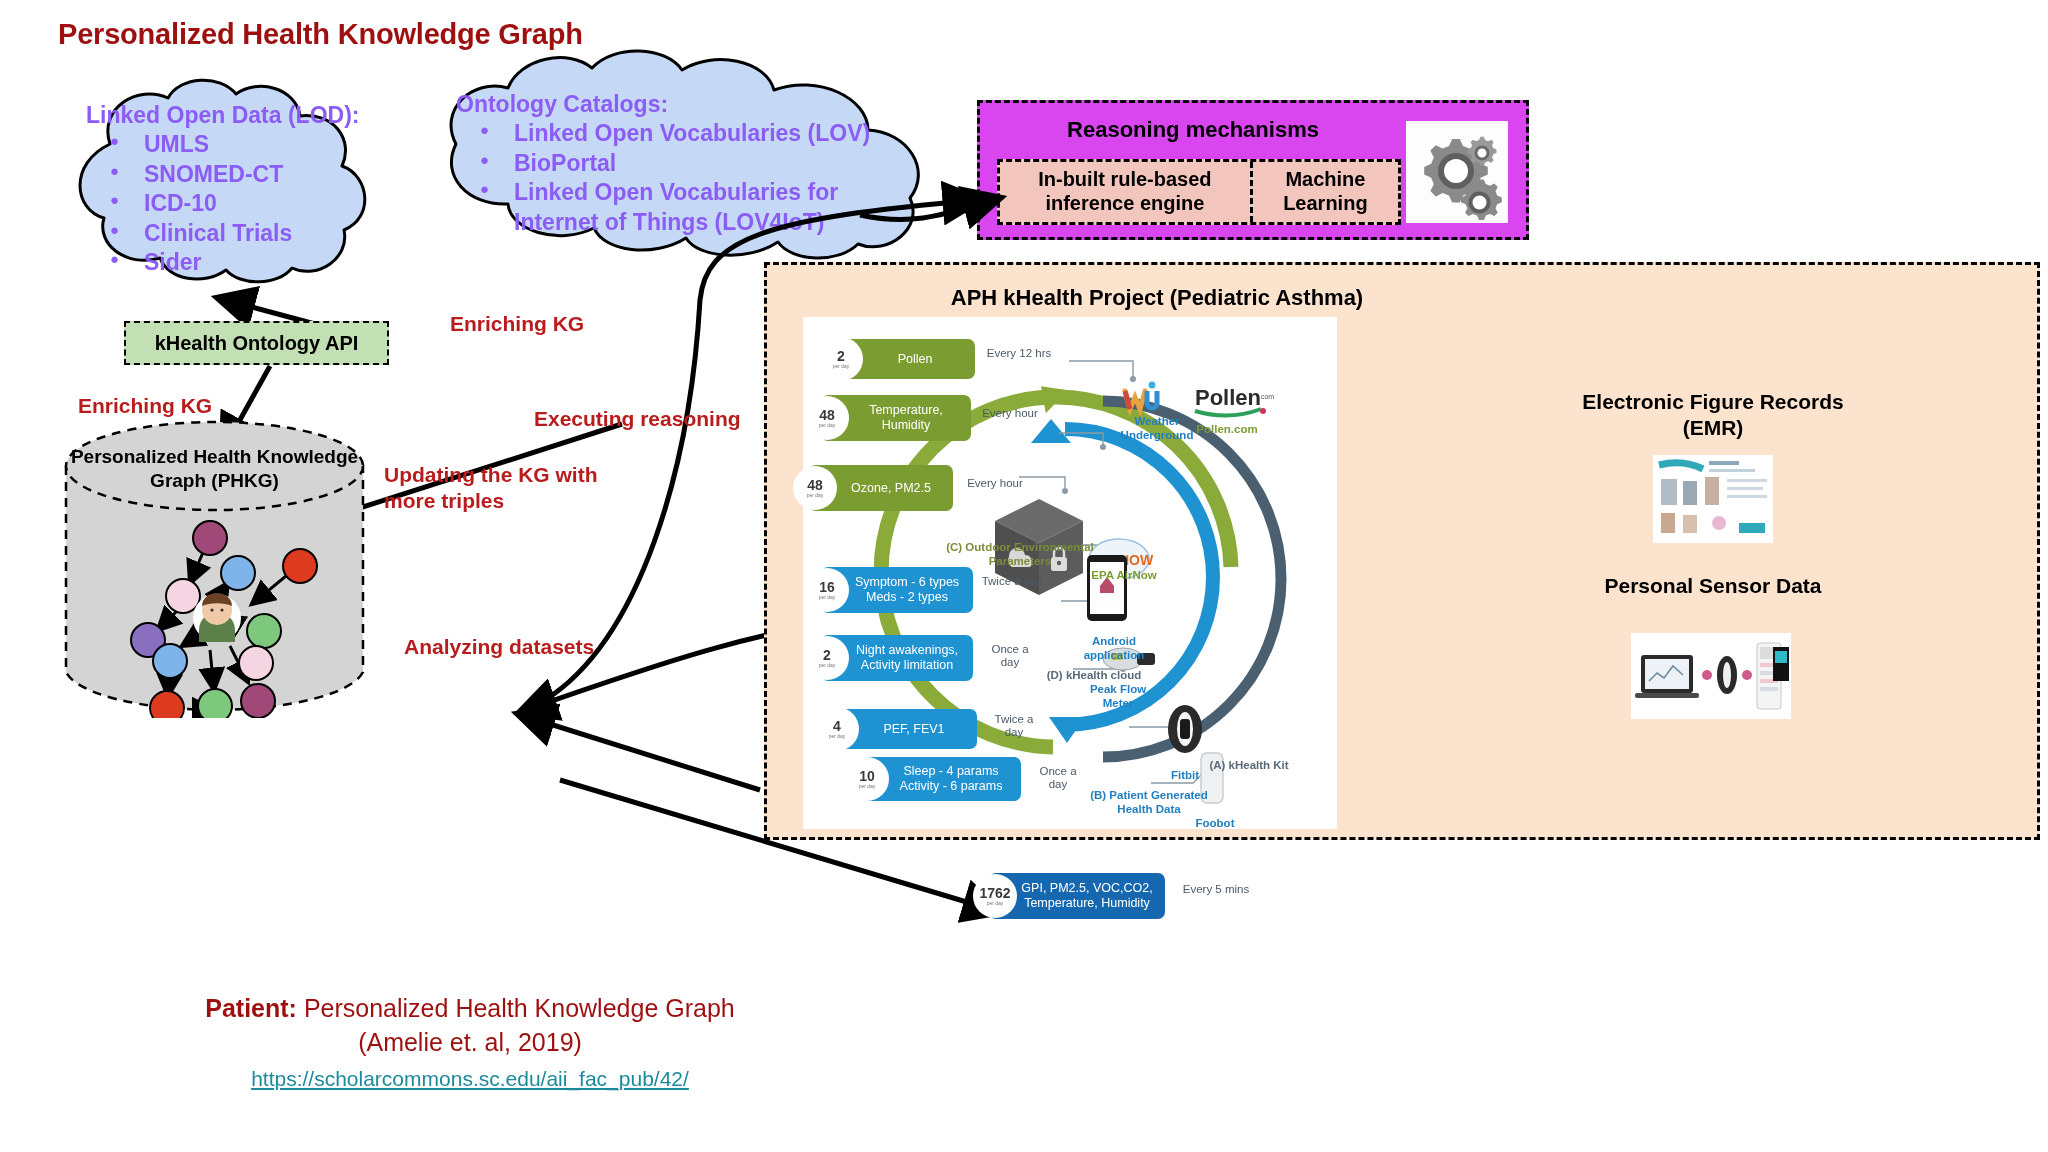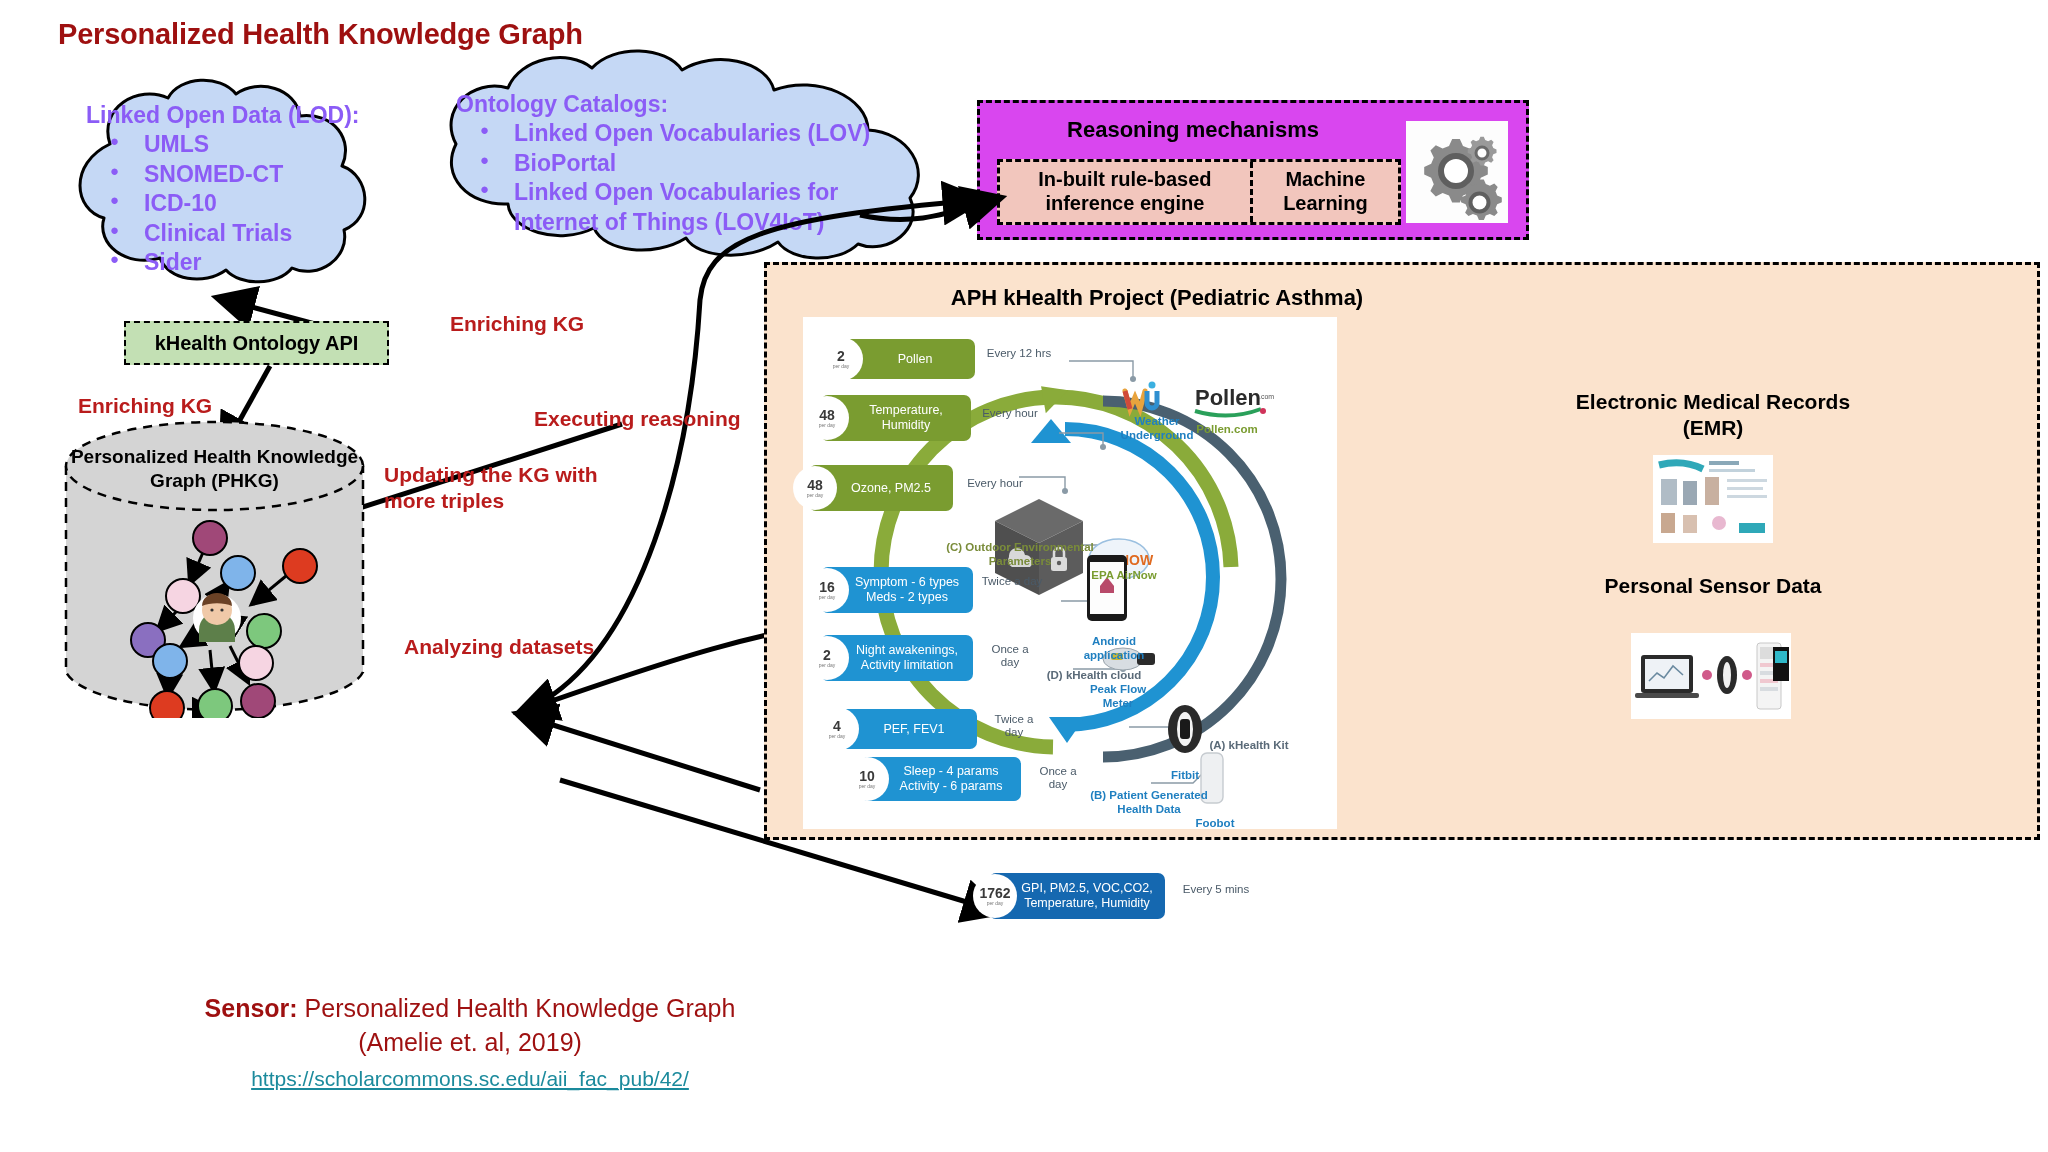--- a/index.html
+++ b/index.html
@@ -415,25 +415,25 @@
     <div class="pill dblue" style="left:186px;top:556px;width:176px;height:46px;">
       <div class="badge">
         <b>1762</b>
         <span>per day</span>
       </div>
       <div class="ptext">GPI, PM2.5, VOC,CO2, Temperature, Humidity</div>
     </div>
     <div class="freq" style="left:372px;top:566px;width:82px;">Every 5 mins</div>
     <div class="devlbl b" style="left:386px;top:500px;width:52px;">Foobot</div>
 
-    <div class="seclbl k" style="left:398px;top:422px;width:96px;">(A) kHealth Kit</div>
+    <div class="seclbl k" style="left:398px;top:442px;width:96px;">(A) kHealth Kit</div>
     <div class="seclbl k" style="left:236px;top:352px;width:110px;">(D) kHealth cloud</div>
   </div>
 
-  <div class="side-label" style="left:806px;top:124px;width:280px;">Electronic Medical Records (EMR)</div>
+  <div class="side-label" style="left:806px;top:124px;width:280px;">Electronic Figure Records (EMR)</div>
   <div class="thumb" style="left:886px;top:190px;width:120px;height:88px;">
     <svg width="120" height="88" viewBox="0 0 120 88">
       <rect width="120" height="88" fill="#ffffff"></rect>
       <path d="M6,10 q24,-6 44,4" stroke="#2fa8b8" stroke-width="7" fill="none"></path>
       <rect x="56" y="6" width="30" height="4" fill="#8aa8b8"></rect>
       <rect x="56" y="14" width="46" height="3" fill="#c2d2dc"></rect>
       <rect x="8" y="24" width="16" height="26" fill="#b0bcc6"></rect>
       <rect x="30" y="26" width="14" height="24" fill="#9aa8b4"></rect>
       <rect x="52" y="22" width="14" height="28" fill="#c8b0a0"></rect>
       <rect x="74" y="24" width="40" height="3" fill="#cdd8e0"></rect>
@@ -465,17 +465,17 @@
       <rect x="129" y="46" width="18" height="4" fill="#f0c8d0"></rect>
       <rect x="129" y="54" width="18" height="4" fill="#d8dce0"></rect>
       <rect x="142" y="14" width="16" height="34" fill="#111"></rect>
       <rect x="144" y="18" width="12" height="12" fill="#2fb8c8"></rect>
     </svg>
   </div>
 </div>
 
 <div class="abs" style="left:120px;top:992px;width:700px;text-align:center;line-height:1.34;">
   <div style="font-size:25px;color:#9e1010;">
-    <span style="font-weight:bold;">Sensor:</span><span> Personalized Health Knowledge Graph</span>
+    <span style="font-weight:bold;">Patient:</span><span> Personalized Health Knowledge Graph</span>
   </div>
   <div style="font-size:25px;color:#9e1010;">(Amelie et. al, 2019)</div>
   <a href="#" class="ref-link" style="font-size:21px;display:inline-block;margin-top:6px;">https://scholarcommons.sc.edu/aii_fac_pub/42/</a>
 </div>
 
 </body></html>

